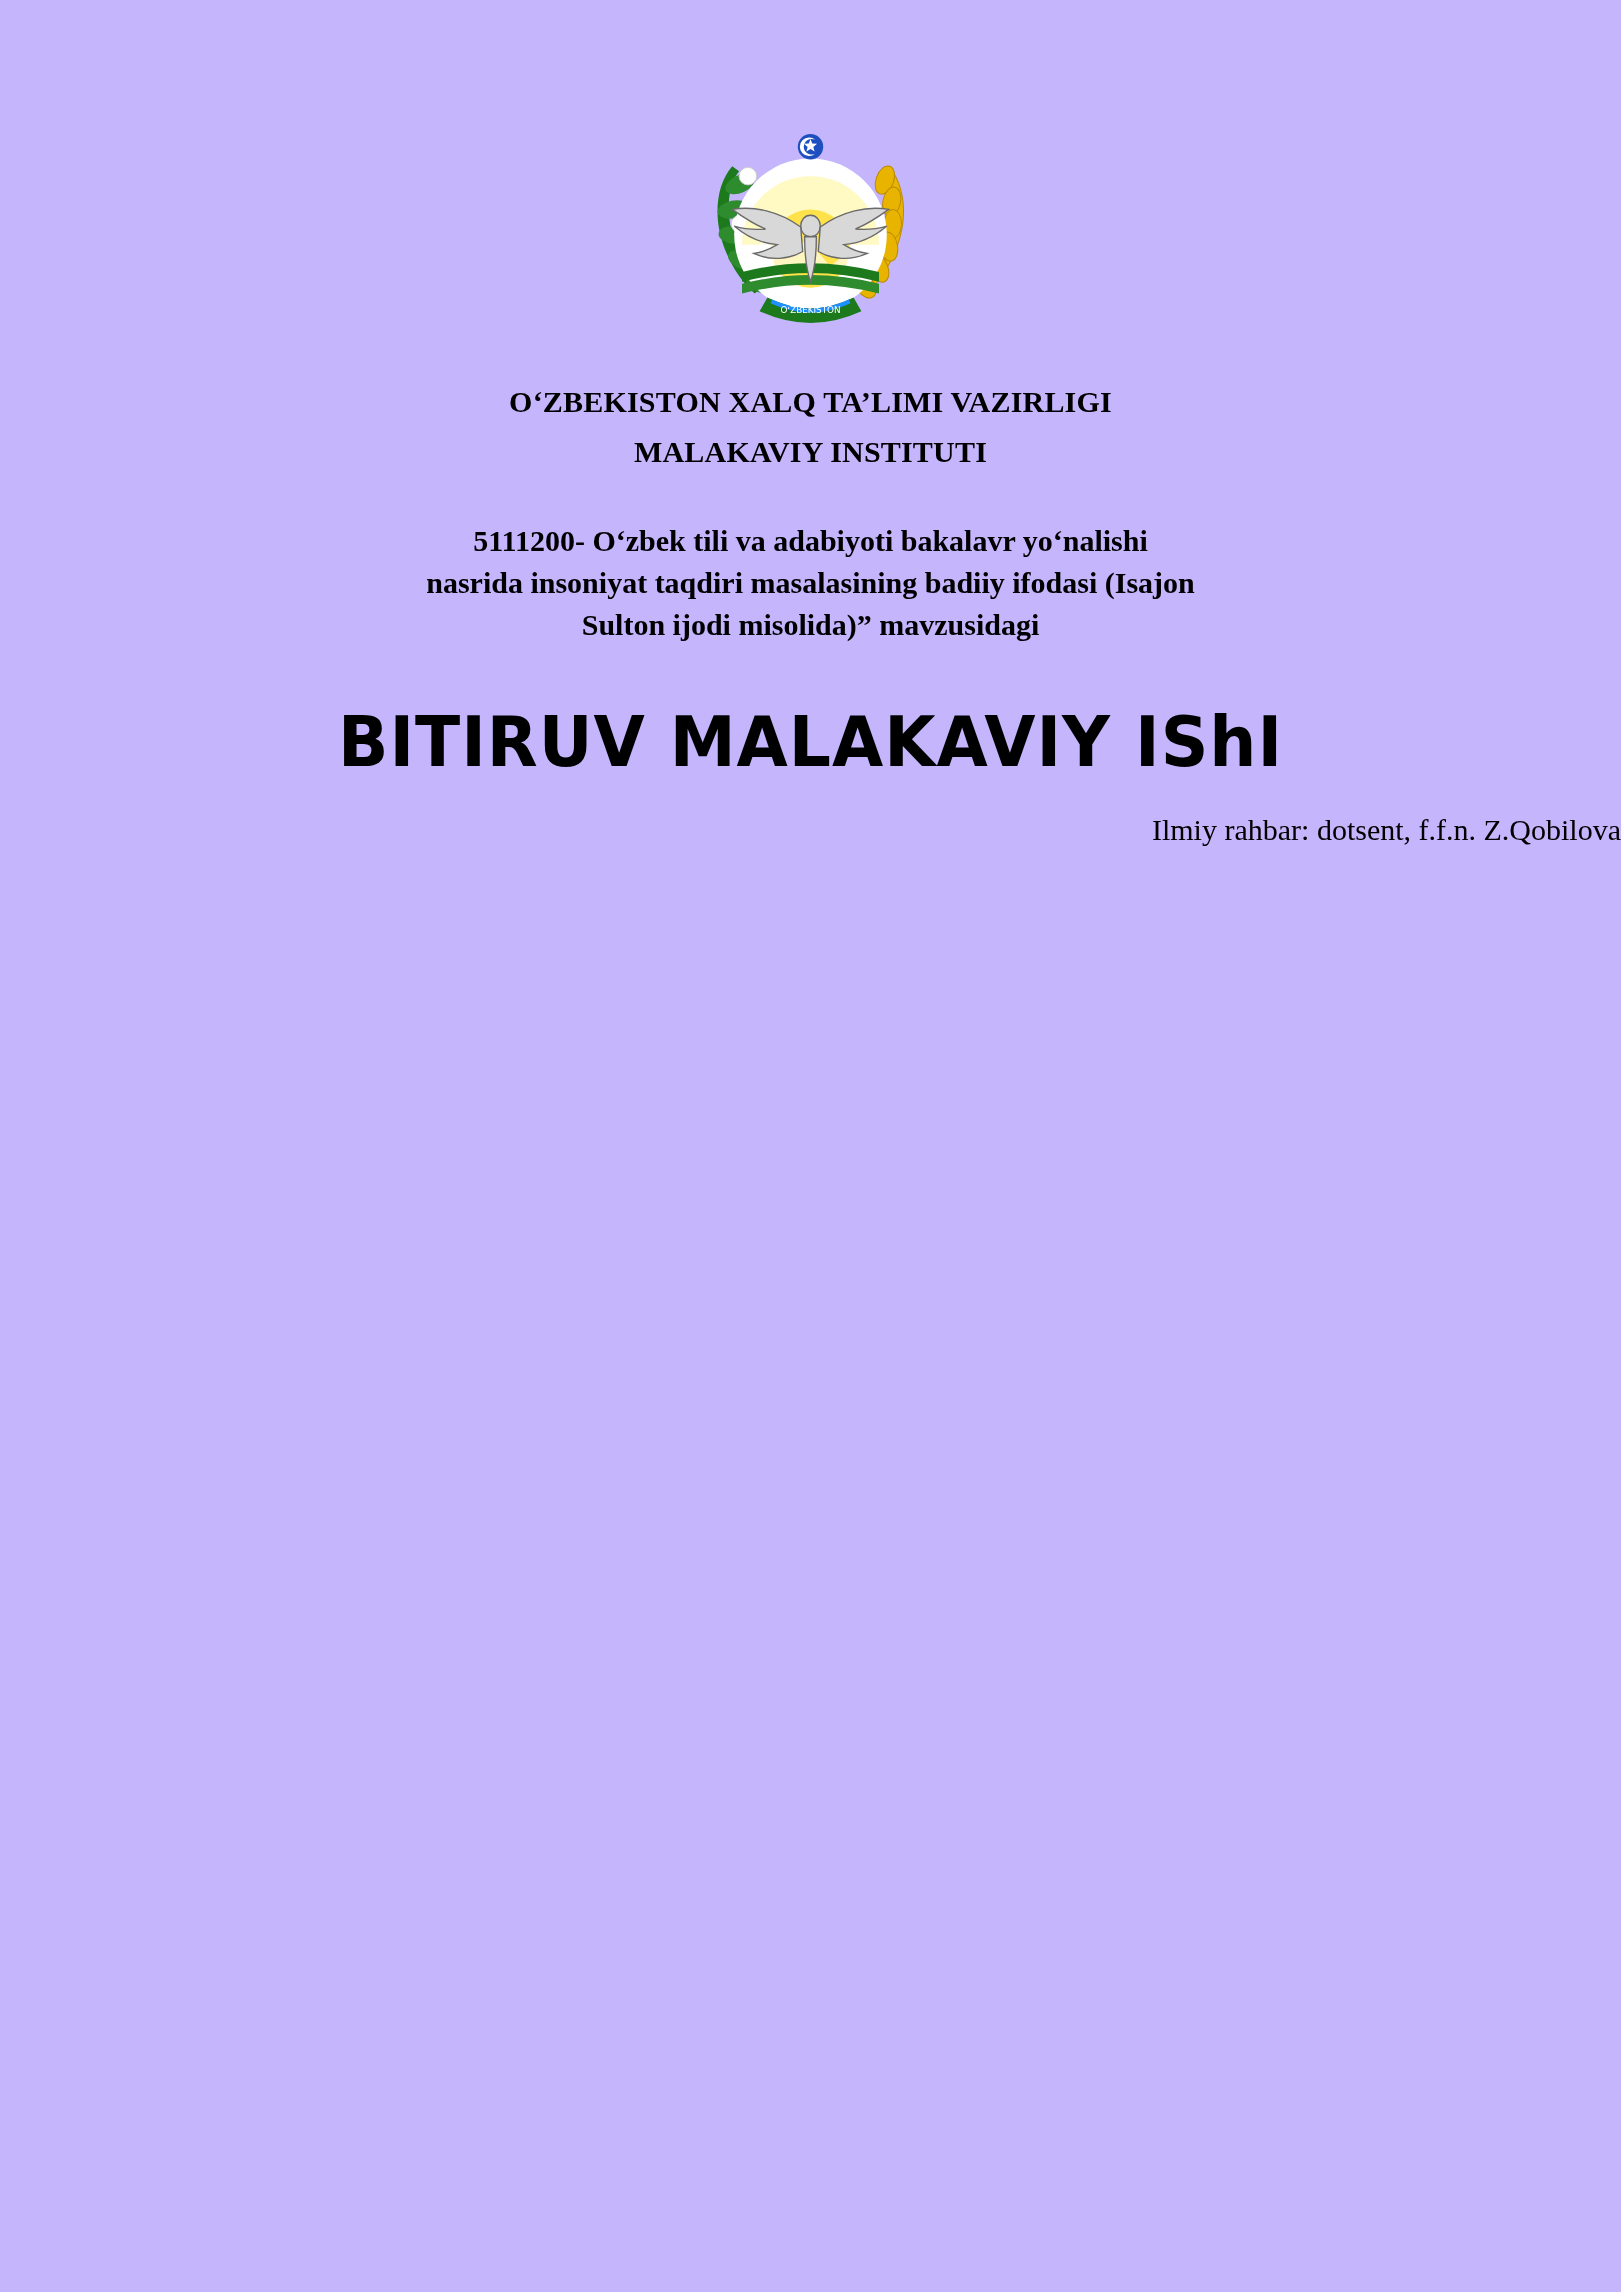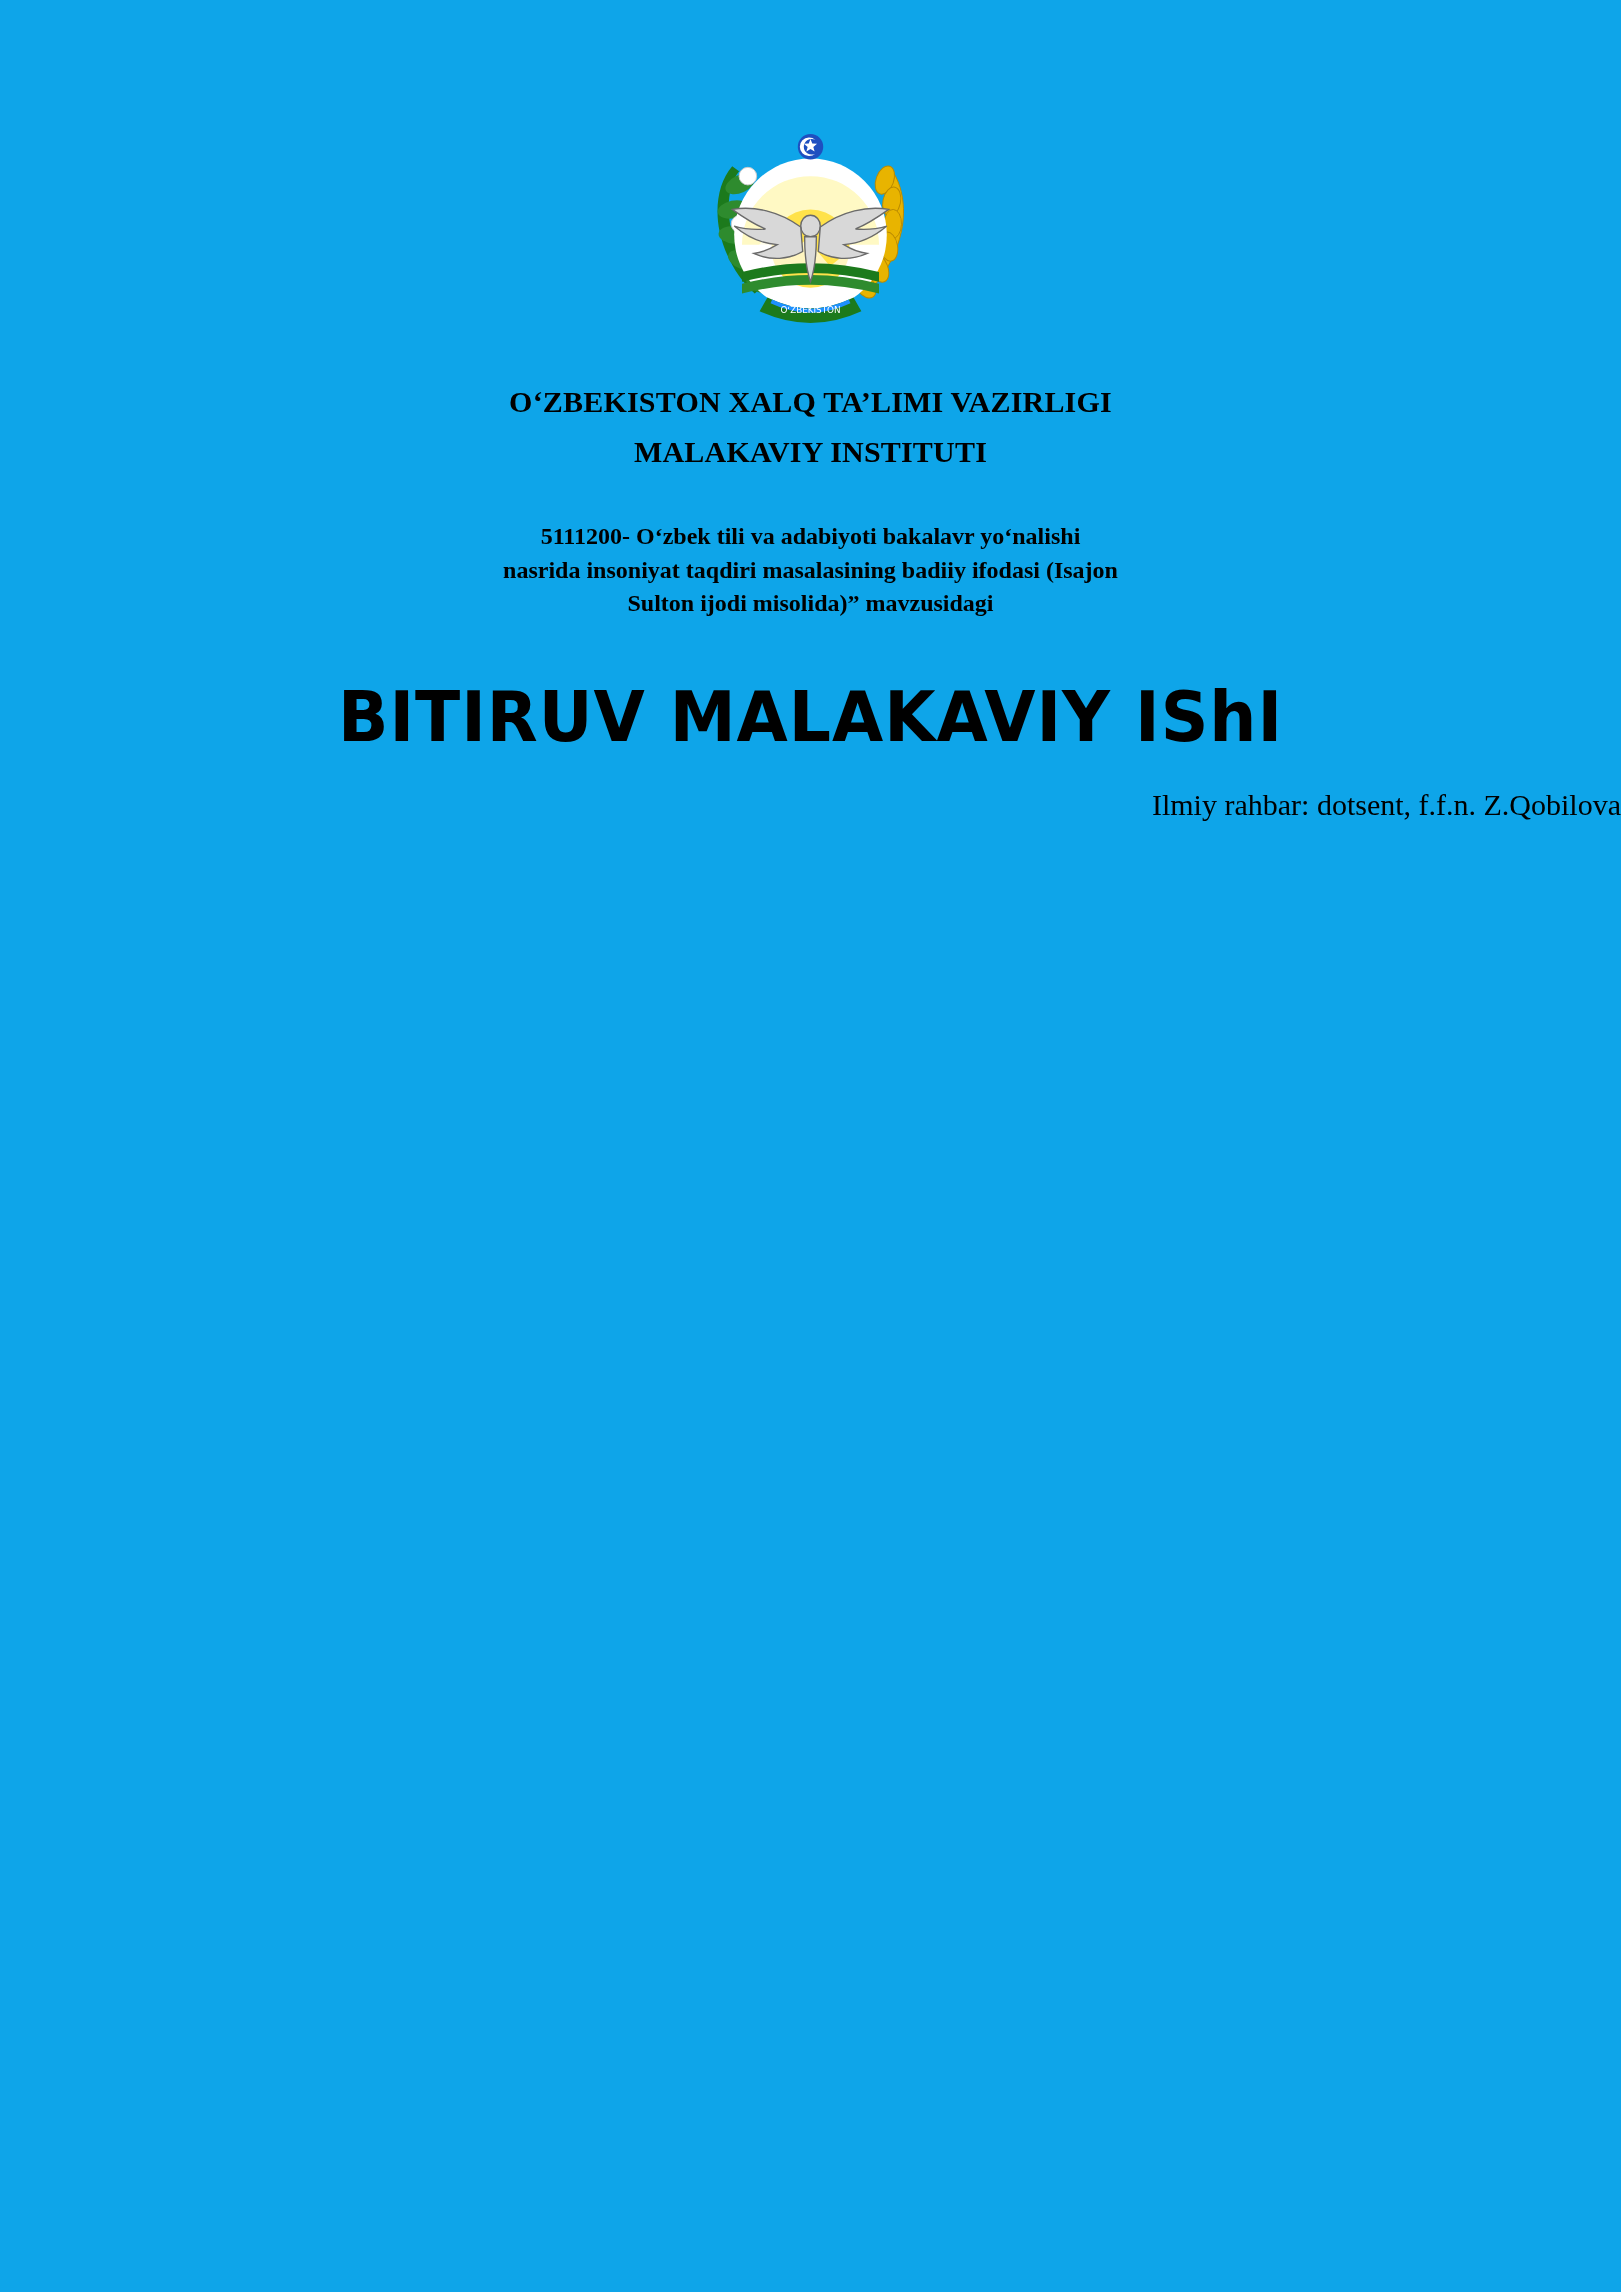--- a/index.html
+++ b/index.html
@@ -11,21 +11,21 @@
     width: 1621px;
     height: 2293px;
     font-family: "Liberation Serif", serif;
     color: #000000;
     overflow: hidden;
   }
   .page {
     position: relative;
     width: 1621px;
     height: 2293px;
-    background: #0ea5e9;
+    background: #c4b5fd;
     box-sizing: border-box;
     padding: 0;
   }
 
   
   .emblem-wrap {
     width: 100%;
     display: flex;
     justify-content: center;
     padding-top: 125px;
@@ -47,21 +47,21 @@
   }
   .ministry-block .ln {
     display: block;
     margin-top: 10px;
   }
 
   .thesis-block {
     margin-top: 49px;
     text-align: center;
     font-weight: bold;
-    font-size: 24px;
+    font-size: 30px;
     line-height: 1.40;
     padding: 0 167px;
   }
   .thesis-block .ln {
     display: block;
   }
 
   .main-title {
     margin-top: 59px;
     text-align: center;

